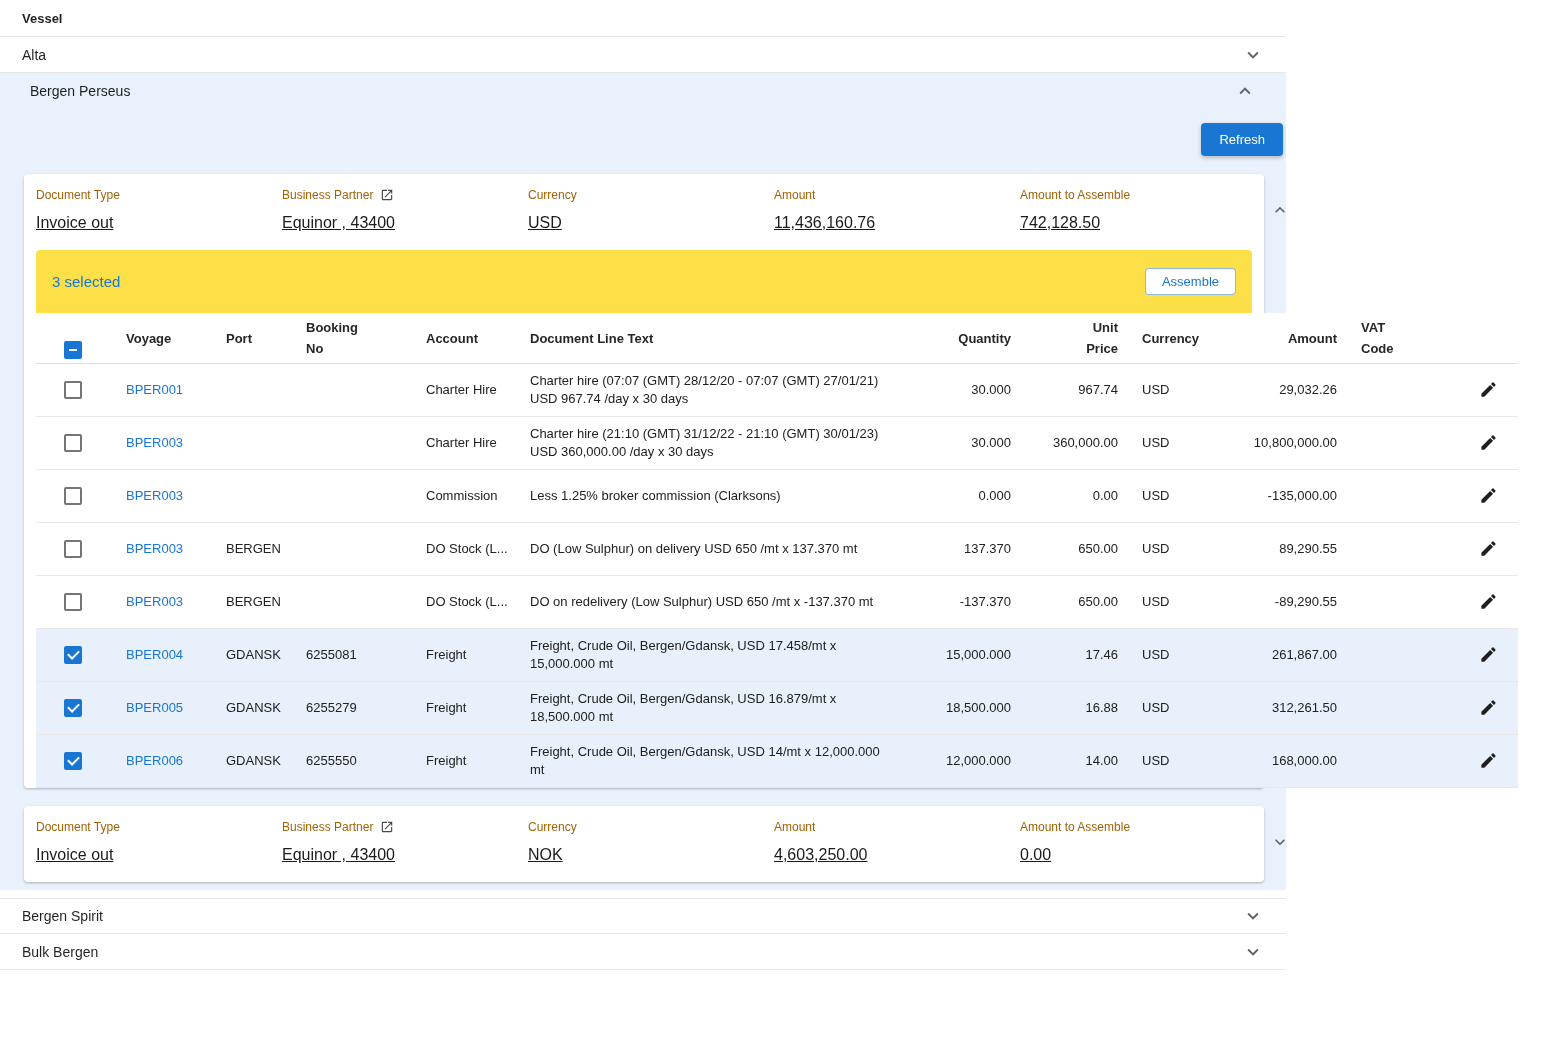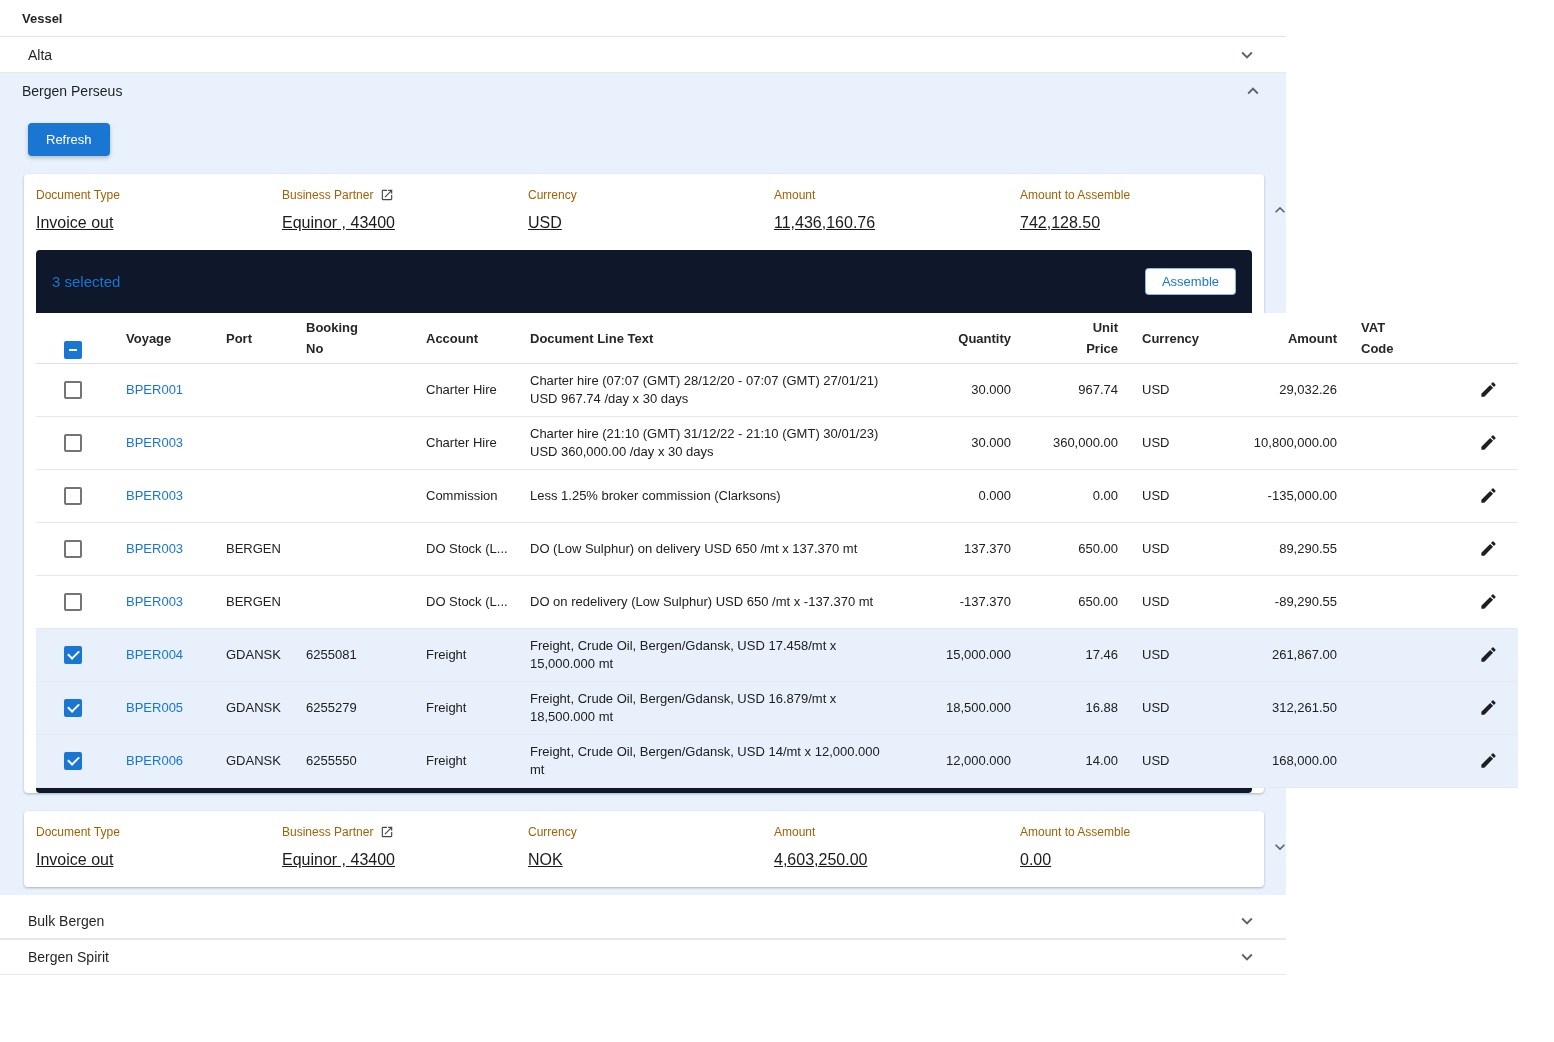--- a/index.html
+++ b/index.html
@@ -12,33 +12,33 @@
   .page { width: 1286px; min-height: 1042px; background:#fff; }
 
   
   .vessel-bar {
     height: 37px; display:flex; align-items:center;
     padding: 0 22px; border-bottom: 1px solid #e2e2e2;
     font-size: 13px; font-weight: 700; background:#fff;
   }
   .acc-row {
     height: 36px; display:flex; align-items:center; justify-content:space-between;
-    padding: 0 28px; border-bottom: 1px solid #e8e8e8;
+    padding: 0 22px; border-bottom: 1px solid #e8e8e8;
     font-size: 14px; background:#fff; cursor:pointer;gap:14px;
   }
   .acc-row .chev-icon { flex: 0 0 auto; }
 
   
   .section { background: #e9f2fc; margin-bottom: 8px; padding-bottom: 8px; }
   .section-head {
     height: 36px; display:flex; align-items:center; justify-content:space-between;
-    padding: 0 22px; font-size: 14px; cursor:pointer;
-  }
-
-  .refresh-row { display:flex; justify-content:flex-start; padding: 14px 28px 0; }
+    padding: 0 30px; font-size: 14px; cursor:pointer;
+  }
+
+  .refresh-row { display:flex; justify-content:flex-end; padding: 14px 3px 0; }
   .btn-primary {
     background:#1976d2; color:#fff; border:none; border-radius:4px;
     font-family: "Liberation Sans", sans-serif;
     font-size: 13px; padding: 9px 18px; cursor:pointer;
     box-shadow: 0 2px 4px rgba(0,0,0,0.24);
   }
 
   .card {
     background:#fff; border-radius:4px; margin: 18px 22px 0 24px;
     box-shadow: 0 1px 3px rgba(0,0,0,0.18), 0 1px 2px rgba(0,0,0,0.1);
@@ -51,21 +51,21 @@
     font-size: 12px; color: #a16207; margin-bottom: 12px;
     display:flex; align-items:center; gap:7px;
   }
   .fvalue { font-size: 16px; color:#1b1b1b;text-decoration:underline; }
   .icon-btn {
     background:none; border:none; padding:4px; cursor:pointer;
     display:inline-flex; align-items:center; justify-content:center;
   }
 
   
-  .panel { background:#0f172a; border-radius:4px; margin: 0 12px 16px; padding-bottom: 5px; }
+  .panel { background:#fde047; border-radius:4px; margin: 0 12px 16px; }
   .toolbar { height: 63px; display:flex; align-items:center; justify-content:space-between; padding: 0 16px; }
   .count { color:#1976d2; font-size: 15px; }
   .btn-outline {
     background:#fff; color:#1976d2; border:1px solid rgba(25,118,210,0.5);
     border-radius:4px; font-family:"Liberation Sans", sans-serif;
     font-size:13px; padding: 5px 16px; cursor:pointer;
   }
 
   
   table { width:100%; border-collapse:collapse; table-layout:fixed; background:#fff; }
@@ -449,27 +449,27 @@
         <button class="icon-btn">
           <svg class="ico" width="20" height="20" viewBox="0 0 24 24">
               <path d="M7.41 8.59 12 13.17l4.59-4.58L18 10l-6 6-6-6z"></path>
             </svg>
         </button>
       </div>
     </div>
 
   </div>
 
+  <div class="acc-row" style="border-top:1px solid #e8e8e8">
+    <span>Bergen Spirit</span>
+    <svg class="ico chev-icon" width="22" height="22" viewBox="0 0 24 24">
+        <path d="M7.41 8.59 12 13.17l4.59-4.58L18 10l-6 6-6-6z"></path>
+      </svg>
+  </div>
+
   <div class="acc-row">
     <span>Bulk Bergen</span>
     <svg class="ico chev-icon" width="22" height="22" viewBox="0 0 24 24">
         <path d="M7.41 8.59 12 13.17l4.59-4.58L18 10l-6 6-6-6z"></path>
       </svg>
   </div>
 
-  <div class="acc-row" style="border-top:1px solid #e8e8e8">
-    <span>Bergen Spirit</span>
-    <svg class="ico chev-icon" width="22" height="22" viewBox="0 0 24 24">
-        <path d="M7.41 8.59 12 13.17l4.59-4.58L18 10l-6 6-6-6z"></path>
-      </svg>
-  </div>
-
 </div>
 
 </body></html>

